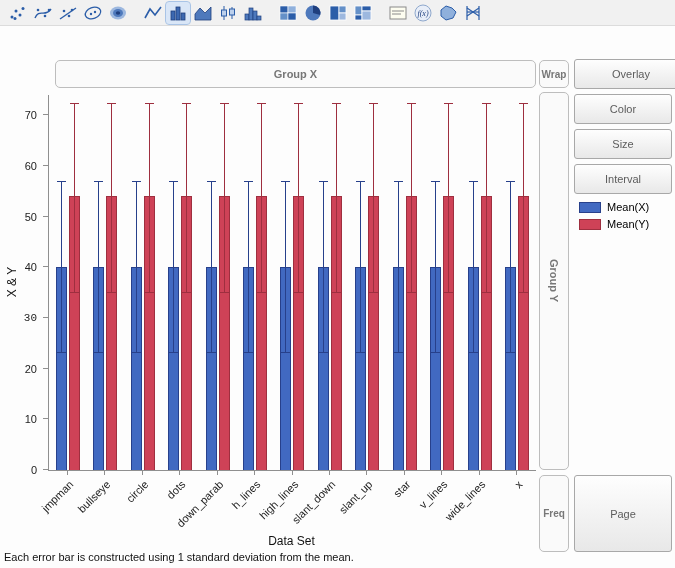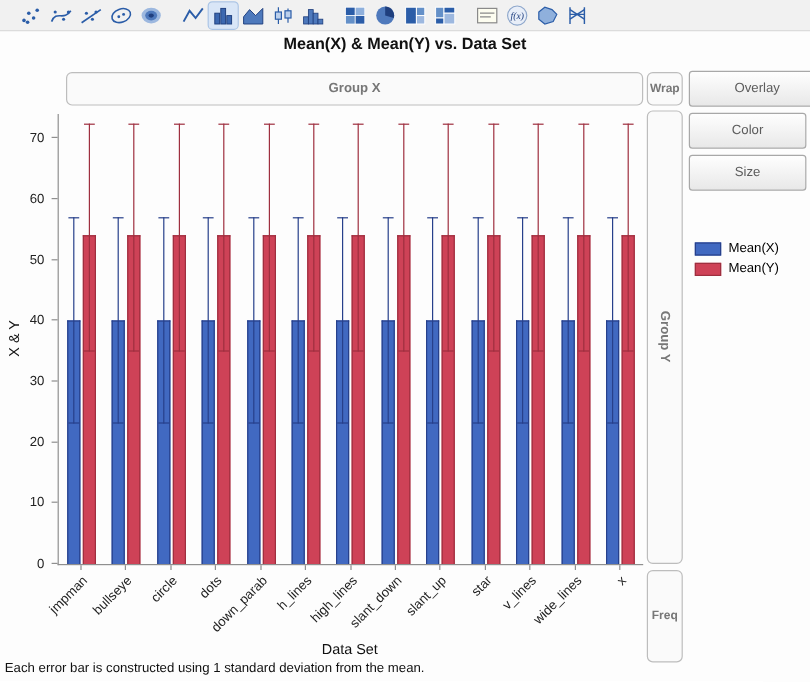--- a/index.html
+++ b/index.html
@@ -1,20 +1,20 @@
 <!DOCTYPE html>
 <html><head>
 <meta charset="utf-8">
 <style>
   html,body{margin:0;padding:0;background:#ffffff;font-family:"Liberation Sans",sans-serif;}
   .window{position:relative;width:675px;height:568px;background:#FDFDFD;overflow:hidden;}
 
   
   .toolbar{position:absolute;left:0;top:0;width:675px;height:26px;background:#F1F1F1;
-           border-bottom:1px solid #DCDCDC;display:flex;align-items:center;padding-left:14px;box-sizing:border-box;}
+           border-bottom:1px solid #DCDCDC;display:flex;align-items:center;padding-left:6px;box-sizing:border-box;}
   .tb-icon{width:24px;height:22px;display:flex;align-items:center;justify-content:center;border-radius:3px;margin-right:1px;}
   .tb-icon.gap{margin-right:11px;}
   .tb-icon.selected{background:#D9E6F7;outline:1px solid #A9C4E6;}
 
   .title{position:absolute;top:29px;left:0;width:675px;text-align:center;font-weight:bold;font-size:13.5px;color:#111;}
 
   
   .zone{position:absolute;border:1px solid #BDBDBD;border-radius:5px;background:#FAFAFA;color:#777;
         font-weight:bold;font-size:11px;display:flex;align-items:center;justify-content:center;
         box-sizing:border-box;text-align:center;}
@@ -210,59 +210,60 @@
             <line x1="4" y1="2" x2="4" y2="16"></line>
             <line x1="16" y1="2" x2="16" y2="16"></line>
             <line x1="4" y1="4" x2="16" y2="12"></line>
             <line x1="4" y1="12" x2="16" y2="4"></line>
             <line x1="4" y1="8" x2="16" y2="8"></line>
           </g>
         </svg>
       </span>
     </div>
 
-  <div class="title">Mean(X) &amp; Mean(Y) vs. Data Set</div>
 
   <div class="zone zone-groupx">
     <span>Group X</span>
   </div>
   <div class="zone zone-wrap">
     <span>Wrap</span>
   </div>
   <div class="zone zone-groupy">
     <span class="vtext">Group Y</span>
   </div>
   <div class="zone zone-freq">
     <span>Freq</span>
   </div>
 
   <div class="btn btn-overlay">Overlay</div>
   <div class="btn btn-size">Size</div>
   <div class="btn btn-color">Color</div>
+  <div class="btn btn-interval">Interval</div>
+  <div class="btn btn-page">Page</div>
 
   <div class="legend" id="legend">
       <div class="legend-row">
         <span class="legend-swatch" style="background: rgb(65, 105, 193); border: 1px solid rgb(39, 64, 139);"></span>
         <span>Mean(X)</span>
       </div>
       <div class="legend-row">
         <span class="legend-swatch" style="background: rgb(206, 66, 87); border: 1px solid rgb(158, 47, 63);"></span>
         <span>Mean(Y)</span>
       </div>
     </div>
 
   <div class="y-axis" id="y-axis">
       <div class="ytick-mark" style="bottom: 0%;"></div>
       <span class="ytick-label" style="bottom: 0%;">0</span>
       <div class="ytick-mark" style="bottom: 13.5135%;"></div>
       <span class="ytick-label" style="bottom: 13.5135%;">10</span>
       <div class="ytick-mark" style="bottom: 27.027%;"></div>
       <span class="ytick-label" style="bottom: 27.027%;">20</span>
       <div class="ytick-mark" style="bottom: 40.5405%;"></div>
-      <span class="ytick-label" style="bottom: 40.5405%;">30</span>
+      <span class="ytick-label" style="bottom: 40.5405%; font-family: Liberation Mono, monospace;">30</span>
       <div class="ytick-mark" style="bottom: 54.0541%;"></div>
       <span class="ytick-label" style="bottom: 54.0541%; margin-top: 28px;">40</span>
       <div class="ytick-mark" style="bottom: 67.5676%;"></div>
       <span class="ytick-label" style="bottom: 67.5676%;">50</span>
       <div class="ytick-mark" style="bottom: 81.0811%;"></div>
       <span class="ytick-label" style="bottom: 81.0811%;">60</span>
       <div class="ytick-mark" style="bottom: 94.5946%;"></div>
       <span class="ytick-label" style="bottom: 94.5946%;">70</span>
     </div>
   <div class="ylabel">X &amp; Y</div>

